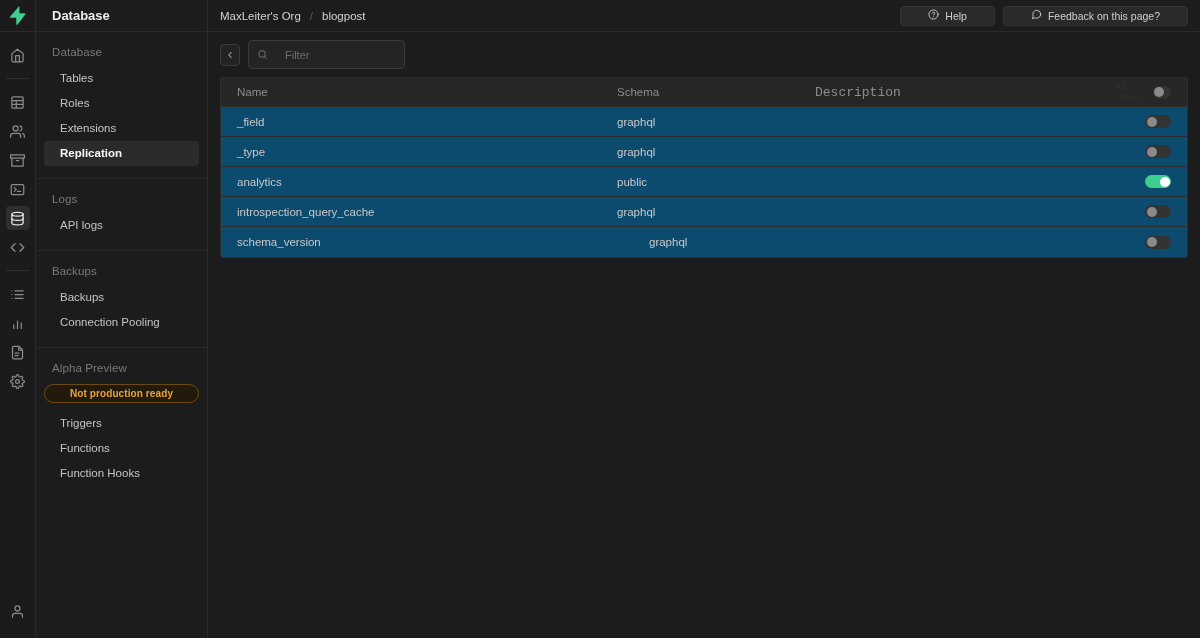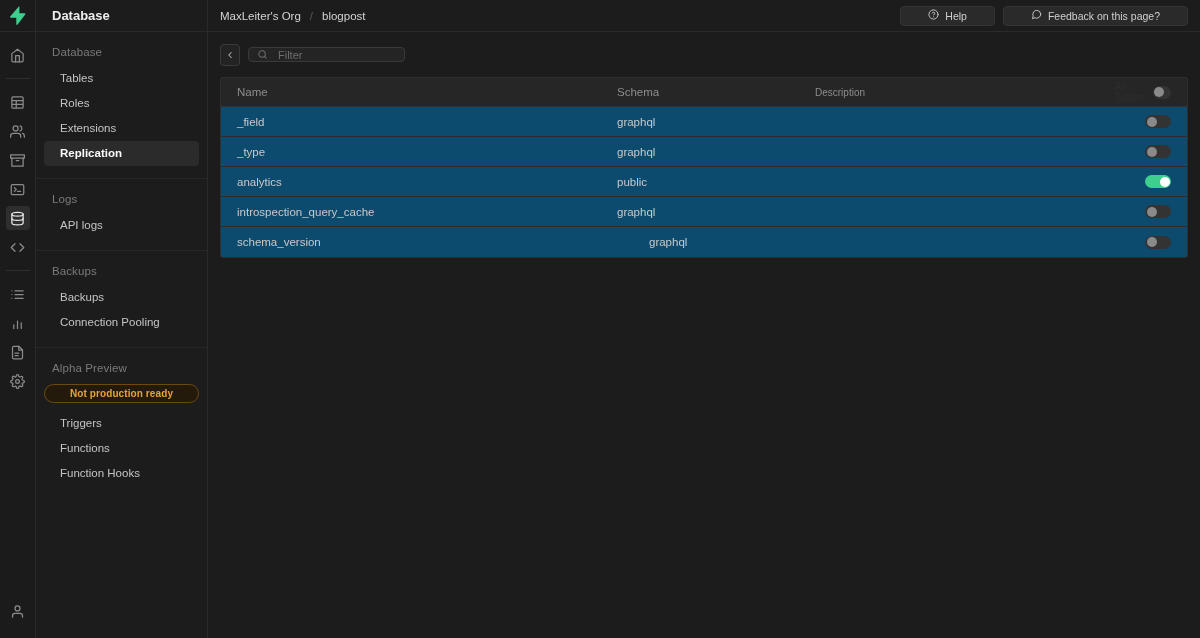--- a/index.html
+++ b/index.html
@@ -89,44 +89,44 @@
     color: #cfcfcf; font-size: 10.5px;
   }
 
   .toolbar { height: 45px; display: flex; align-items: center; padding: 0 0 0 12px; gap: 8px; }
   .collapse-btn {
     width: 20px; height: 22px; border: 1px solid #3a3a3a; border-radius: 4px;
     background: #232323; color: #b4b4b4;
     display: flex; align-items: center; justify-content: center;
   }
   .filter-box {
-    width: 157px; height: 15px;
+    width: 157px; height: 29px;
     background: #242424; border: 1px solid #3a3a3a; border-radius: 4px;
-    display: flex; align-items: center; gap: 10px; padding: 0 8px;
+    display: flex; align-items: center; gap: 17px; padding: 0 8px;
   }
   .filter-input {
     background: transparent; border: none; outline: none;
     color: #d0d0d0; font-size: 11px; font-family: "Liberation Sans", sans-serif;
     width: 110px;
   }
   .filter-input::placeholder { color: #6e6e6e; }
 
   
   .table-wrap { padding: 0 12px 0 12px; }
   .table {
     border: 1px solid #2f2f2f; border-radius: 3px; overflow: hidden;
     background: #0c4a6e;
   }
   .trow { display: flex; align-items: center; height: 30px; padding: 0 0 0 16px; }
   .thead { background: #262626; border-bottom: 1px solid #323232; height: 29px; }
   .tbody-row { border-bottom: 1px solid #2b2b2b; }
   .tbody-row.last { border-bottom: none; gap: 32px; }
   .c-name { width: 380px; font-size: 11.5px; }
   .c-schema { width: 198px; font-size: 11.5px; }
-  .c-desc { flex: 1 1 auto; font-size: 10px; }
+  .c-desc { flex: 1 1 auto; font-size: 13px; font-family: Liberation Mono, monospace; }
   .c-toggle { width: 72px; display: flex; align-items: center; justify-content: flex-end; padding-right: 16px; gap: 8px; }
   .thead .c-name, .thead .c-schema, .thead .c-desc { color: #8d8d8d; }
   .tbody-row .c-name, .tbody-row .c-schema { color: #c9c9c9; }
   .all-tables-label { font-size: 10px; color: #2e2e2e; }
 
   .switch { width: 26px; height: 13px; border-radius: 7px; background: #333333; position: relative; }
   .switch .knob {
     position: absolute; top: 1.5px; left: 1.5px;
     width: 10px; height: 10px; border-radius: 50%; background: #8a8a8a;
   }

